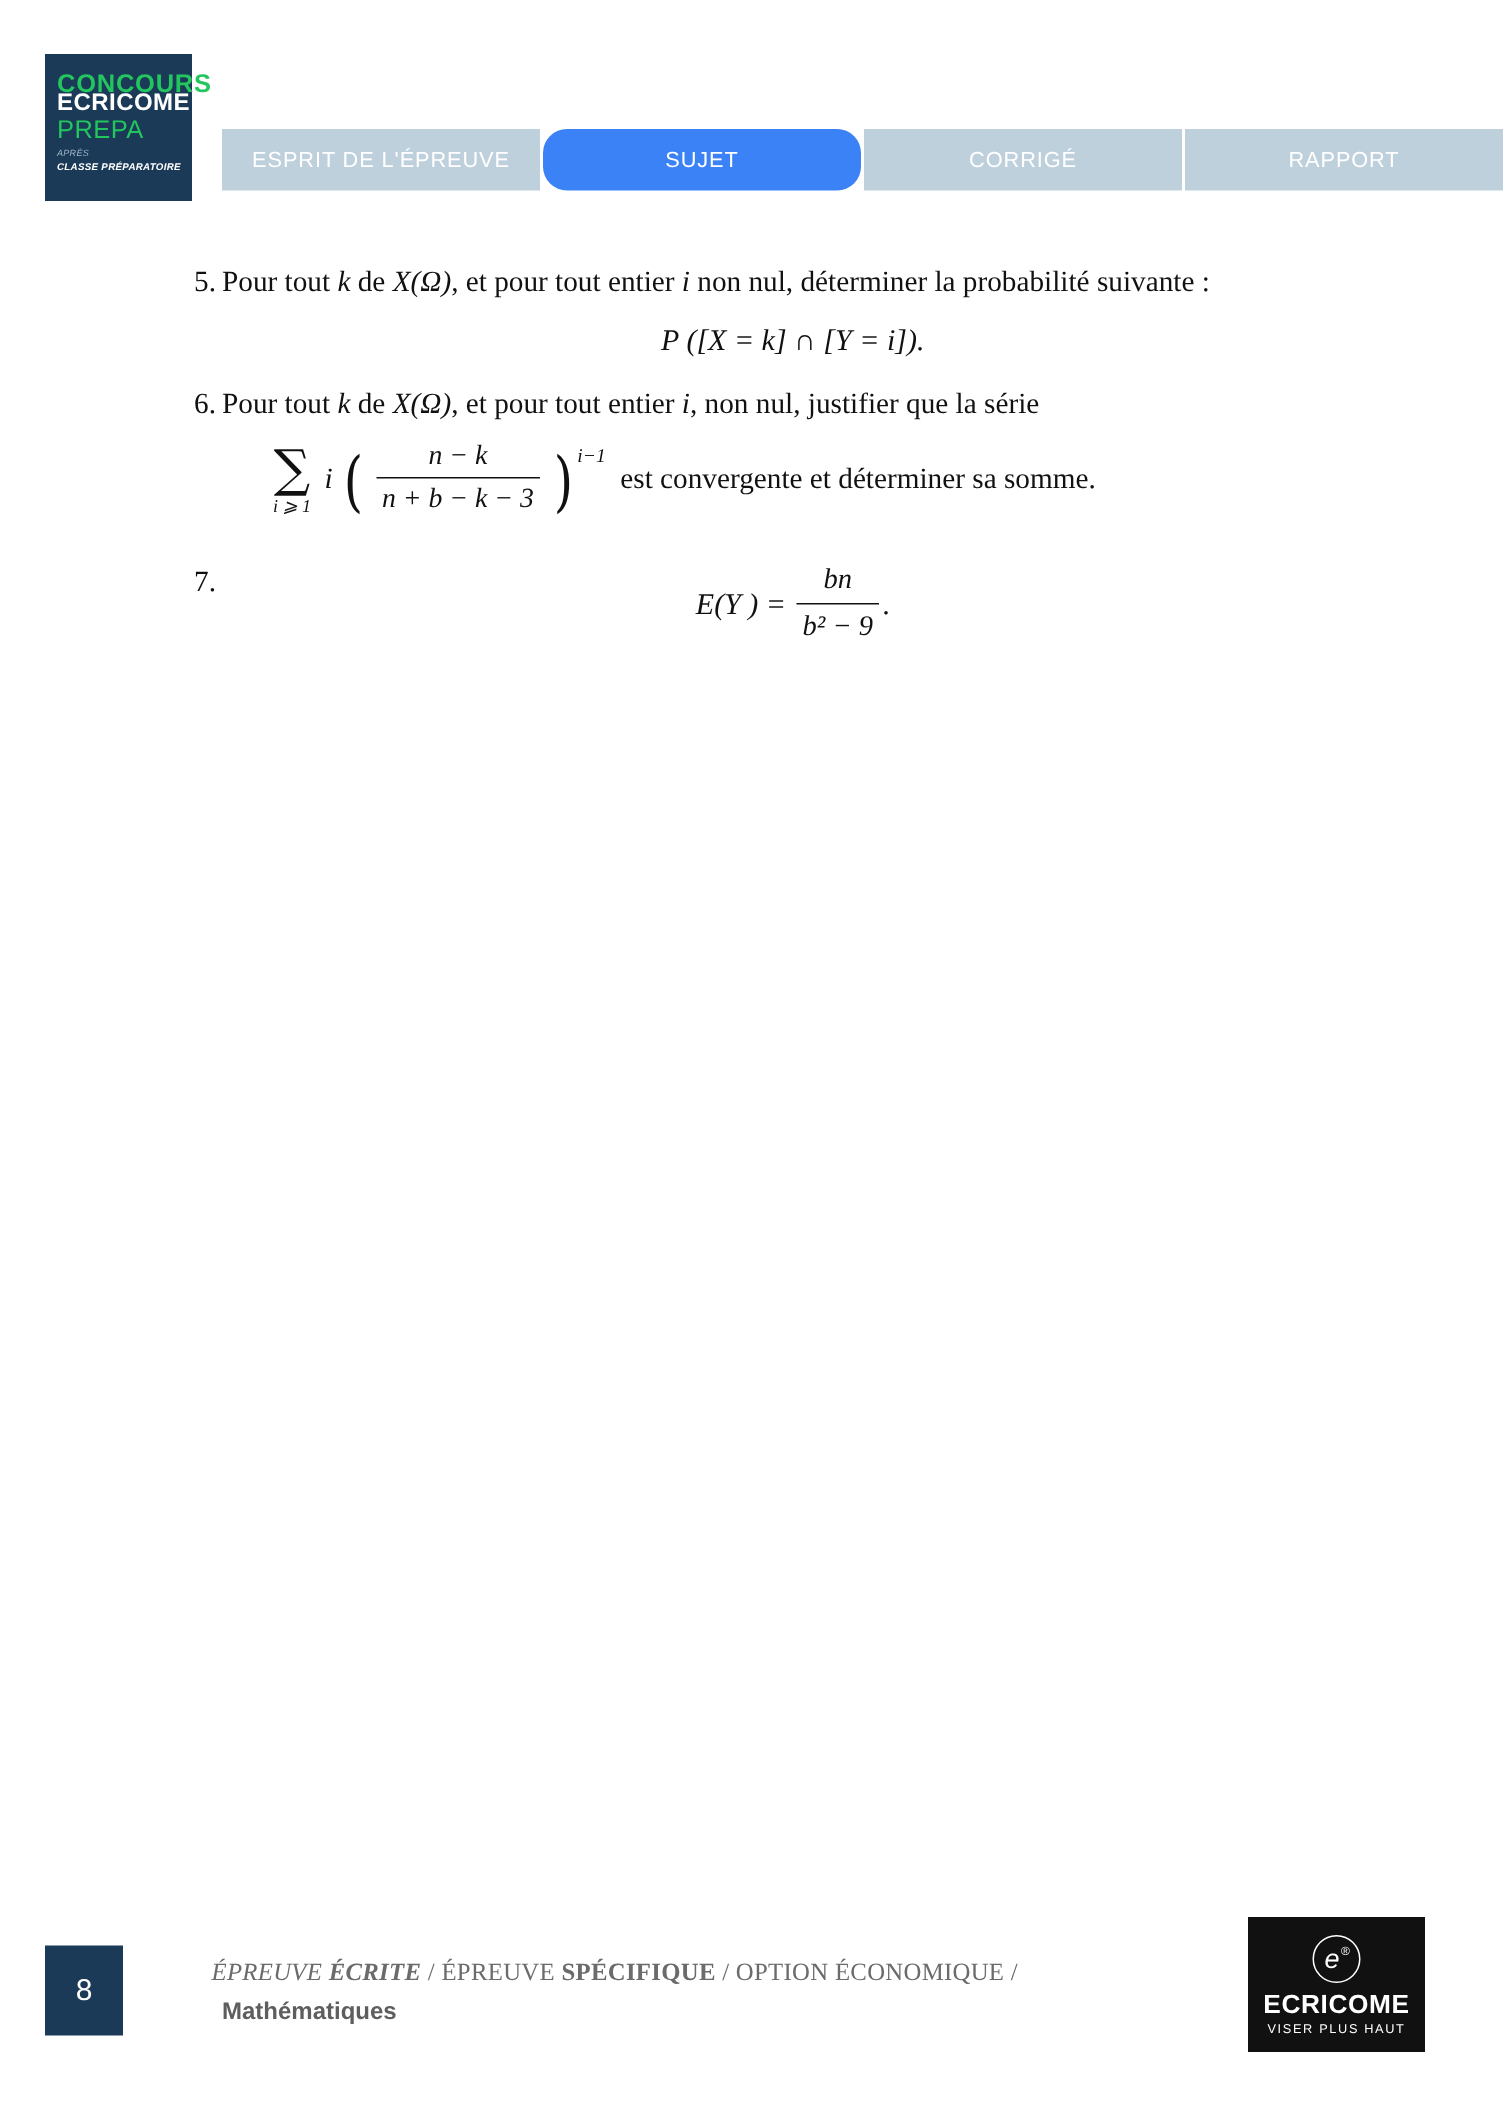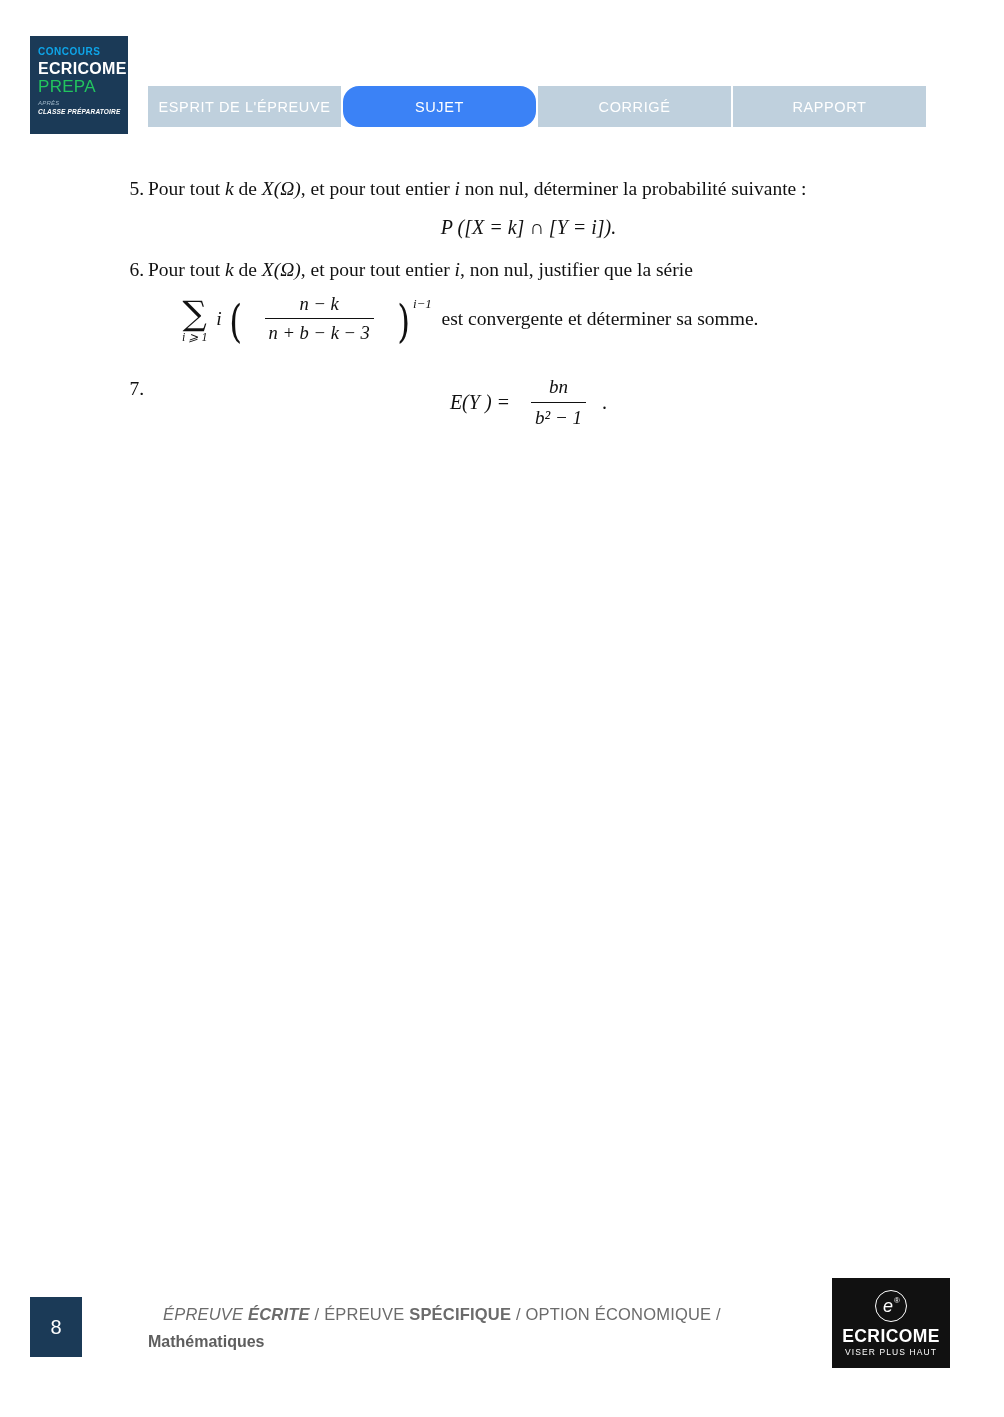--- a/index.html
+++ b/index.html
@@ -23,23 +23,23 @@
     width: 98px;
     height: 98px;
     background: #1b3a57;
     color: #ffffff;
     font-family: "Liberation Sans", sans-serif;
   }
   .logo-concours {
     position: absolute;
     left: 8px;
     top: 10px;
-    font-size: 10px;
+    font-size: 17px;
     letter-spacing: 0.5px;
-    color: #0ea5e9;
+    color: #22c55e;
     font-weight: bold;
   }
   .logo-ecricome {
     position: absolute;
     left: 8px;
     top: 24px;
     font-size: 16px;
     font-weight: bold;
     letter-spacing: 0.3px;
     color: #ffffff;
@@ -74,21 +74,21 @@
   }
 
   .tabs {
     position: absolute;
     left: 148px;
     top: 86px;
     display: flex;
     gap: 2px;
   }
   .tab {
-    width: 193px;
+    width: 212px;
     height: 41px;
     display: flex;
     align-items: center;
     justify-content: center;
     font-family: "Liberation Sans", sans-serif;
     font-size: 14.5px;
     letter-spacing: 0.6px;
     color: #ffffff;
     background: #bfd0dd;
     cursor: pointer;
@@ -131,21 +131,21 @@
     margin: 10px 0 6px 0;
     font-size: 20px;
   }
   .mi { font-style: italic; }
 
   
   .frac {
     display: inline-block;
     vertical-align: middle;
     text-align: center;
-    margin: 0 16px;
+    margin: 0 2px;
     position: relative;
     top: -2px;
   }
   .frac .num {
     display: block;
     padding: 0 4px 1px 4px;
     border-bottom: 1.2px solid #111;
     font-size: 0.95em;
   }
   .frac .den {
@@ -212,23 +212,23 @@
     background: #1b3a57;
     color: #ffffff;
     display: flex;
     align-items: center;
     justify-content: center;
     font-family: "Liberation Sans", sans-serif;
     font-size: 20px;
   }
   .footer-text {
     position: absolute;
-    left: 163px;
+    left: 141px;
     top: 1305px;
-    font-family: Liberation Sans, sans-serif;
+    font-family: Liberation Serif, serif;
     font-size: 16.5px;
     color: #6b6b6b;
     letter-spacing: 0.2px;
   }
   .footer-text .it { font-style: italic; }
   .footer-text .bold { font-weight: bold; font-style: italic; }
   .footer-text .bold2 { font-weight: bold; font-style: normal; }
   .footer-sub {
     position: absolute;
     left: 148px;
@@ -340,21 +340,21 @@
     </div>
   </div>
 
   <div class="qitem" style="margin-top:26px;">
     <span class="qnum">7.</span>
     <div class="display" style="margin-top:22px;">
       <span class="inline-math">
         <span class="mi">E(Y ) =</span>
         <span class="frac">
           <span class="num mi">bn</span>
-          <span class="den mi">b² − 1</span>
+          <span class="den mi">b² − 9</span>
         </span><span>.</span>
       </span>
     </div>
   </div>
 
 </div>
 
 <div class="page-badge">
   <span>8</span>
 </div>

